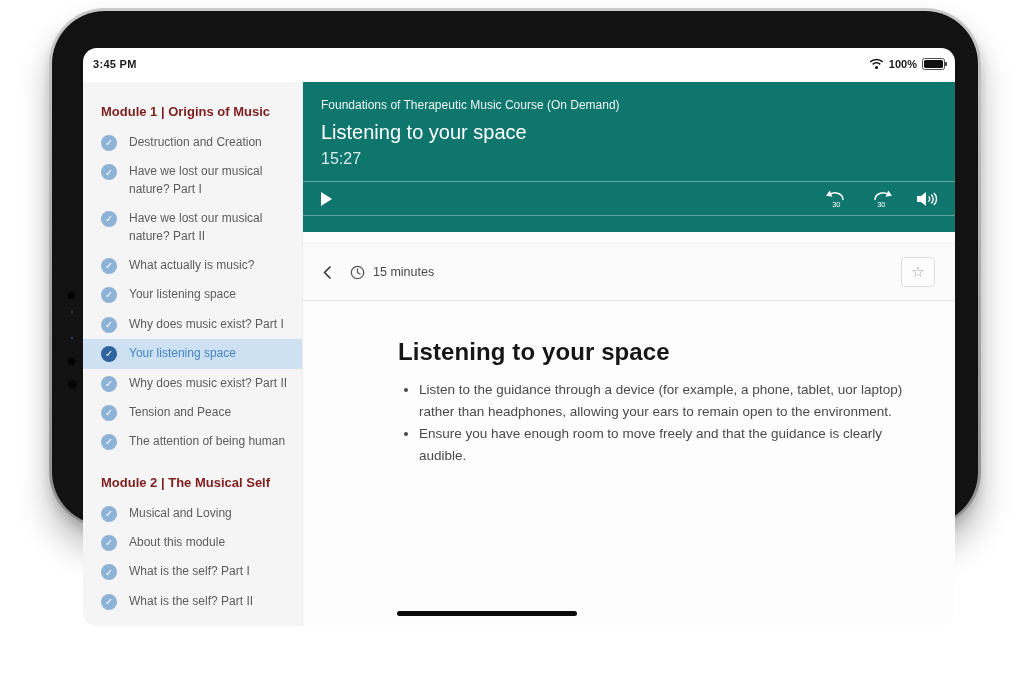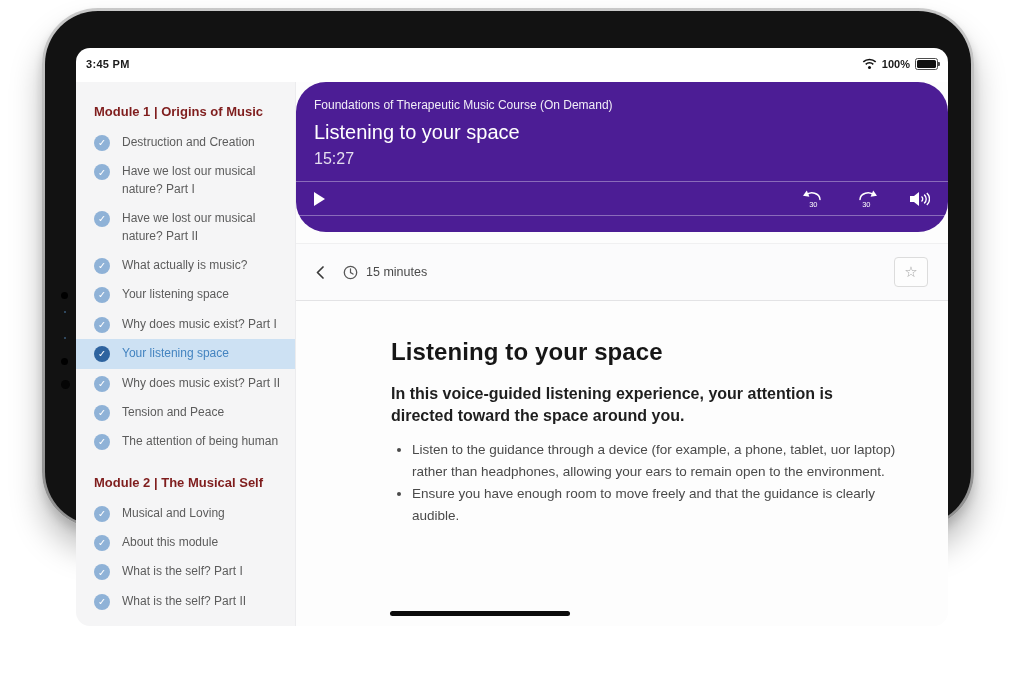--- a/index.html
+++ b/index.html
@@ -1,19 +1,19 @@
 <!DOCTYPE html>
 <html><head>
 <meta charset="utf-8">
 <style>
   html,body{margin:0;padding:0;background:#ffffff;}
   .stage{position:relative;width:1024px;height:683px;background:#ffffff;overflow:hidden;
          font-family:"Liberation Sans","DejaVu Sans",sans-serif;}
   
-  .device{position:absolute;left:42px;top:8px;width:932px;height:520px;border-radius:56px;
+  .device{position:absolute;left:49px;top:8px;width:932px;height:520px;border-radius:56px;
           background:linear-gradient(180deg,#c9c9c9,#8e8e8e);
           box-shadow:0 22px 32px rgba(0,0,0,.26),0 6px 10px rgba(0,0,0,.14);}
   .bezel{position:absolute;inset:3px;background:#121212;border-radius:53px;}
   .top-btn{position:absolute;top:3px;height:6px;border-radius:3px;
            background:linear-gradient(180deg,#e6e6e6,#9f9f9f);}
   .top-btn.b1{left:50px;width:40px;}
   .top-btn.b2{left:97px;width:40px;}
   .bezel-dot{position:absolute;border-radius:50%;background:#000;}
   .bd1{left:19px;top:284px;width:7px;height:7px;}
   .bd2{left:22px;top:303px;width:2px;height:2px;background:#3a5a78;}
@@ -37,33 +37,33 @@
            overflow:hidden;padding-top:4px;}
   .module-header{font-size:13px;font-weight:700;color:#7f1d1d;padding:18px 18px 9px;}
   .lesson{display:flex;align-items:flex-start;gap:12px;padding:6px 12px 6px 18px;
           font-size:12px;color:#5c5c5c;line-height:1.45;cursor:pointer;}
   .check{flex:0 0 auto;width:16px;height:16px;border-radius:50%;background:#8fb2d7;color:#fff;
          font-size:9.5px;display:flex;align-items:center;justify-content:center;margin-top:1px;}
   .lesson.active{background:#cde1f3;color:#4484c0;}
   .lesson.active .check{background:#2e639f;}
   .main{flex:1;display:flex;flex-direction:column;background:#fdfdfd;min-width:0;}
   
-  .player{height:150px;box-sizing:border-box;background:#4c1d95;color:#fff;display:flex;
-          flex-direction:column;padding-bottom:16px;flex:0 0 auto;border-radius:30px;}
+  .player{height:150px;box-sizing:border-box;background:#0f766e;color:#fff;display:flex;
+          flex-direction:column;padding-bottom:16px;flex:0 0 auto;}
   .player-meta{flex:1;padding:16px 18px 0;}
   .player-course{font-size:12px;color:rgba(255,255,255,.92);}
   .player-title{font-size:20px;font-weight:400;color:#fff;margin-top:9px;}
   .player-duration{font-size:16px;color:rgba(255,255,255,.85);margin-top:6px;}
   .player-controls{height:33px;border-top:1px solid rgba(255,255,255,.35);
                    border-bottom:1px solid rgba(255,255,255,.35);
                    display:flex;align-items:center;padding:0 18px;}
   .play-button{width:0;height:0;border-left:11px solid #fff;border-top:7px solid transparent;
                border-bottom:7px solid transparent;cursor:pointer;}
   .controls-spacer{flex:1;}
-  .ctl{display:flex;align-items:center;cursor:pointer;margin-left:32px;}
+  .ctl{display:flex;align-items:center;cursor:pointer;margin-left:24px;}
   
   .lesson-toolbar{margin-top:11px;height:58px;box-sizing:border-box;flex:0 0 auto;
                   border-top:1px solid #f0f0f1;border-bottom:1px solid #e3e3e5;background:#fbfbfc;
                   display:flex;align-items:center;padding:0 20px;}
   .back-chevron{display:flex;align-items:center;margin-right:18px;cursor:pointer;}
   .clock-icon{display:flex;align-items:center;margin-right:8px;}
   .toolbar-duration{font-size:12.5px;color:#4a4a4a;}
   .toolbar-right{margin-left:auto;display:flex;align-items:center;gap:10px;}
   .star-button{width:34px;height:30px;box-sizing:border-box;border:1px solid #dcdcdc;border-radius:4px;
                background:#fdfdfd;color:#a3a3a3;font-size:15px;display:flex;align-items:center;
@@ -231,21 +231,20 @@
             <span class="toolbar-duration">15 minutes</span>
             <span class="toolbar-right">
               <span class="star-button">
                 <span>☆</span>
               </span>
             </span>
           </div>
 
           <div class="lesson-content">
             <h1 class="content-heading">Listening to your space</h1>
-            <p class="content-lead">In this voice-guided listening experience, your attention is directed toward the space around you.</p>
             <ul class="content-bullets">
                 <li class="bullet-item">Listen to the guidance through a device (for example, a phone, tablet, uor laptop) rather than headphones, allowing your ears to remain open to the environment.</li>
                 <li class="bullet-item">Ensure you have enough room to move freely and that the guidance is clearly audible.</li>
               </ul>
           </div>
 
         </main>
       </div>
 
       <div class="home-indicator"></div>

